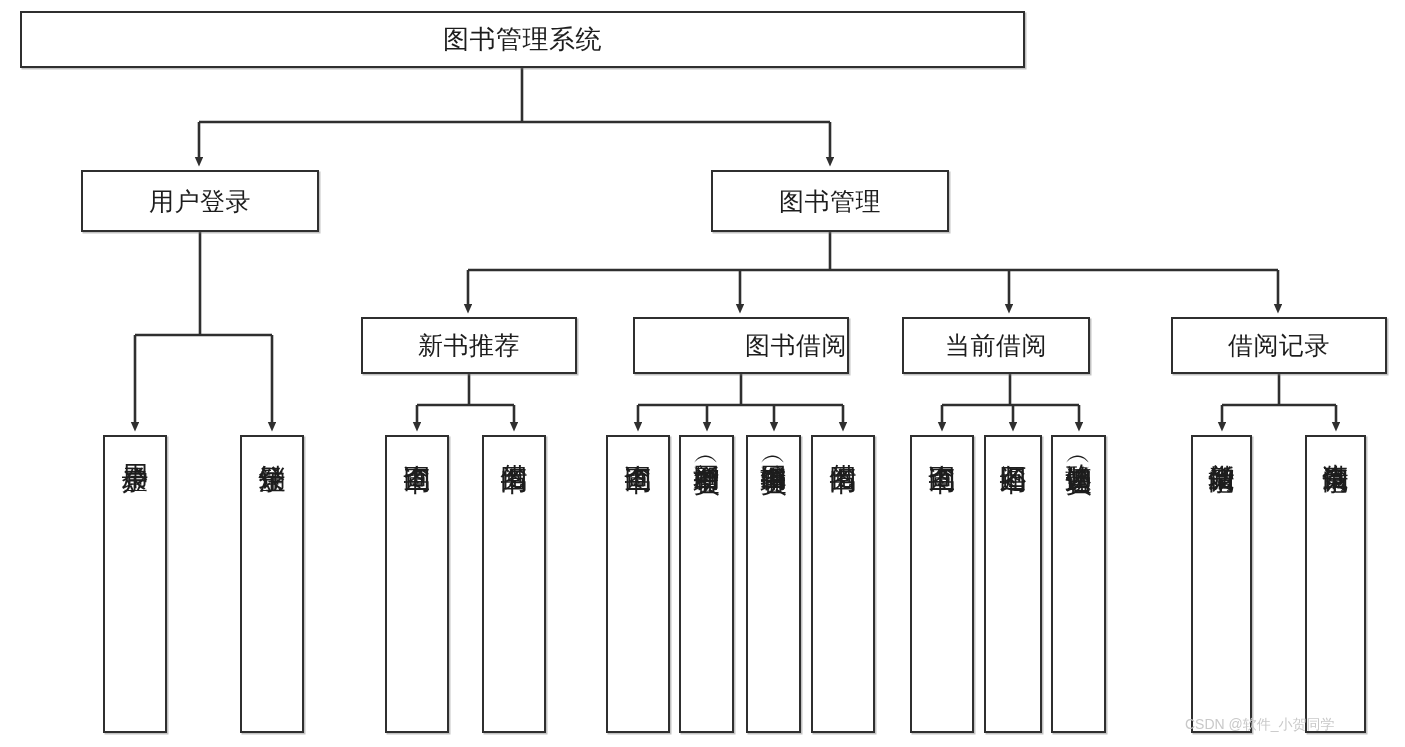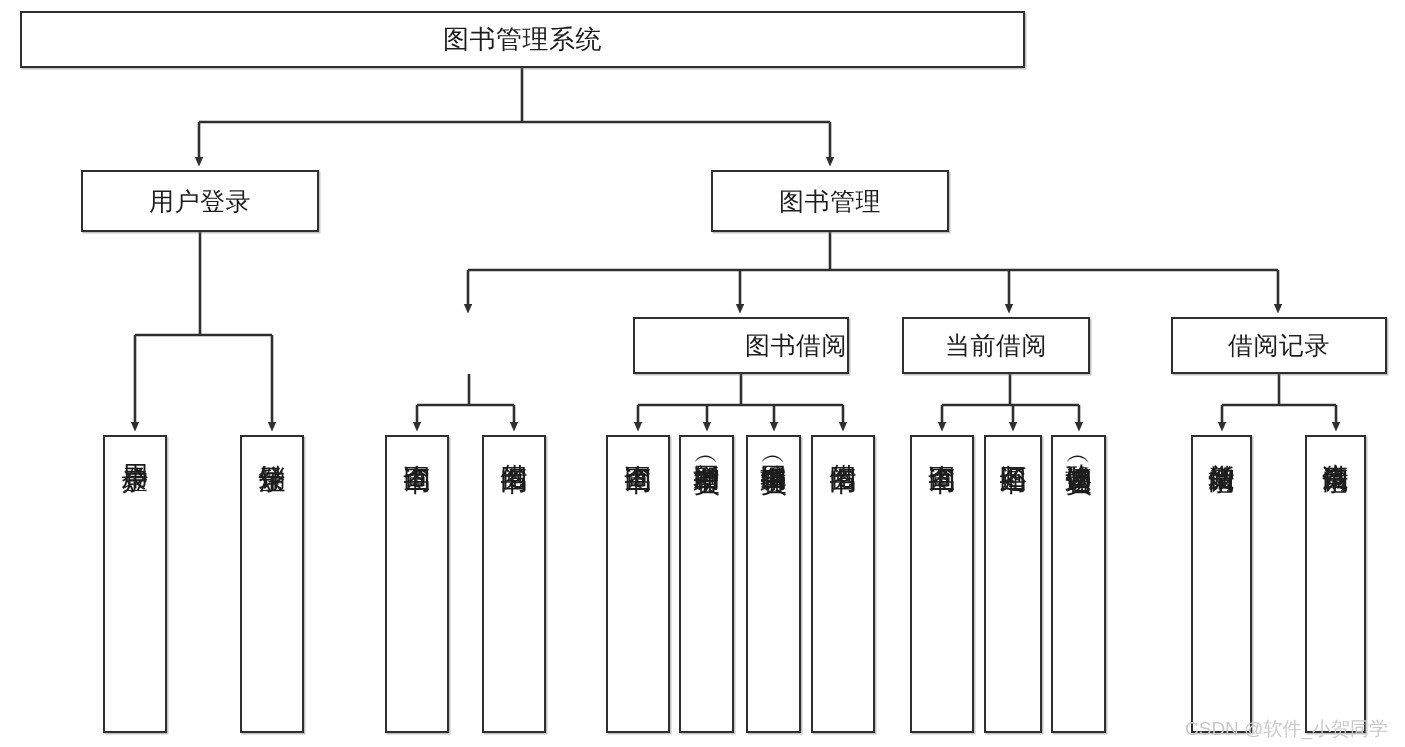--- a/index.html
+++ b/index.html
@@ -59,21 +59,21 @@
     text-orientation: upright;
     font-size: 27px;
     line-height: 1.04;
     letter-spacing: 1px;
     white-space: nowrap;
     text-align: left;
   }
   .node.v.tall .lbl { font-size: 26px; }
   .watermark {
     position: absolute;
-    font-size: 19px;
+    font-size: 14px;
     color: #c9c9c9;
     white-space: nowrap;
     user-select: none;
     text-align: right;
   }
 </style>
 </head>
 <body>
 
 <div id="canvas">
@@ -132,20 +132,23 @@
     <span class="lbl">图书管理系统</span>
   </div>
 
   <div class="node h" style="left:81px; top:170px; width:238px; height:62px;">
     <span class="lbl">用户登录</span>
   </div>
   <div class="node h" style="left:711px; top:170px; width:238px; height:62px;">
     <span class="lbl">图书管理</span>
   </div>
 
+  <div class="node h" style="left:361px; top:317px; width:216px; height:57px;">
+    <span class="lbl">新书推荐</span>
+  </div>
   <div class="node h" style="left:633px; top:317px; width:216px; height:57px;justify-content:flex-end;">
     <span class="lbl">图书借阅</span>
   </div>
   <div class="node h" style="left:902px; top:317px; width:188px; height:57px;">
     <span class="lbl">当前借阅</span>
   </div>
   <div class="node h" style="left:1171px; top:317px; width:216px; height:57px;">
     <span class="lbl">借阅记录</span>
   </div>
 

